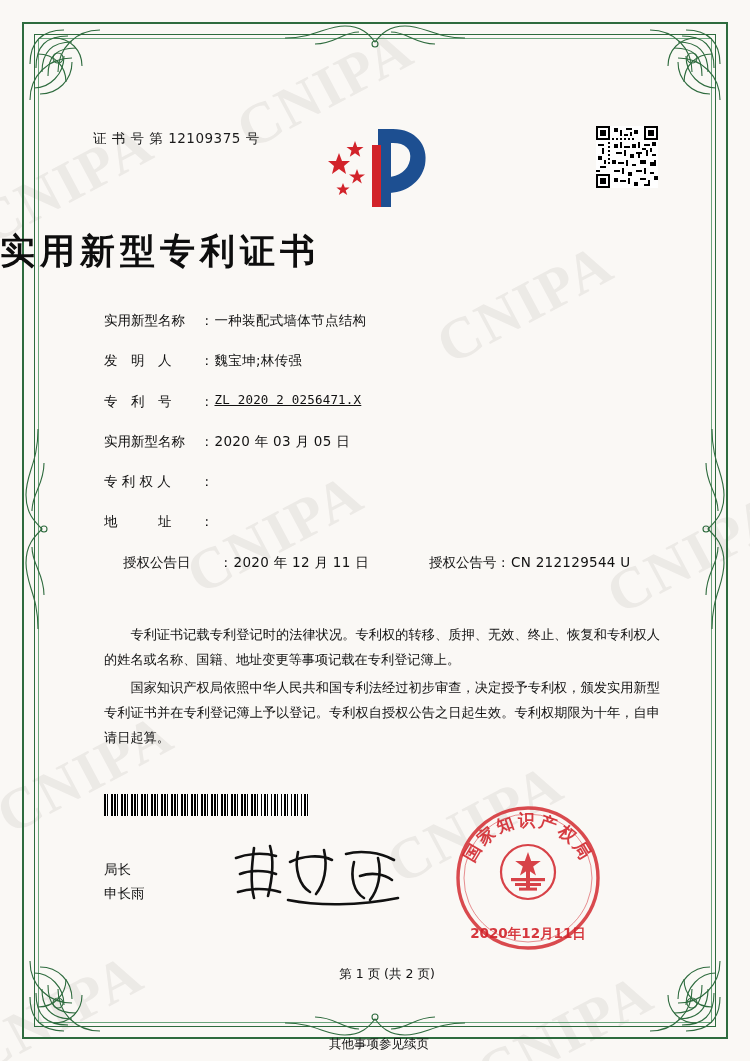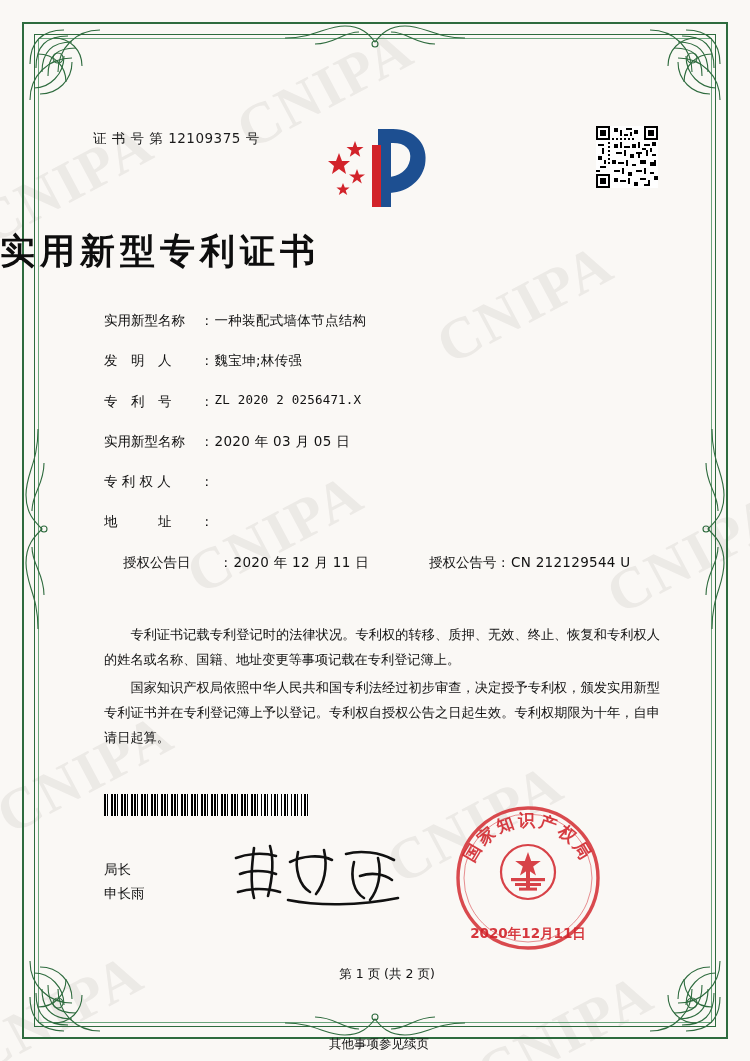--- a/index.html
+++ b/index.html
@@ -166,20 +166,21 @@
   }
   .fsep { margin: 0 1px 0 0; }
   .fv {
     font-size: 13.5px;
     letter-spacing: 0.3px;
   }
   .fv-mono {
     font-family: "DejaVu Sans Mono", monospace;
     font-size: 12.5px;
     letter-spacing: 0.2px;
+    text-decoration: underline;
   }
 
   .two-col {
     display: flex;
     align-items: flex-start;
     margin-left: 19px;
   }
   .two-col .col2 {
     margin-left: 60px;
     display: flex;

